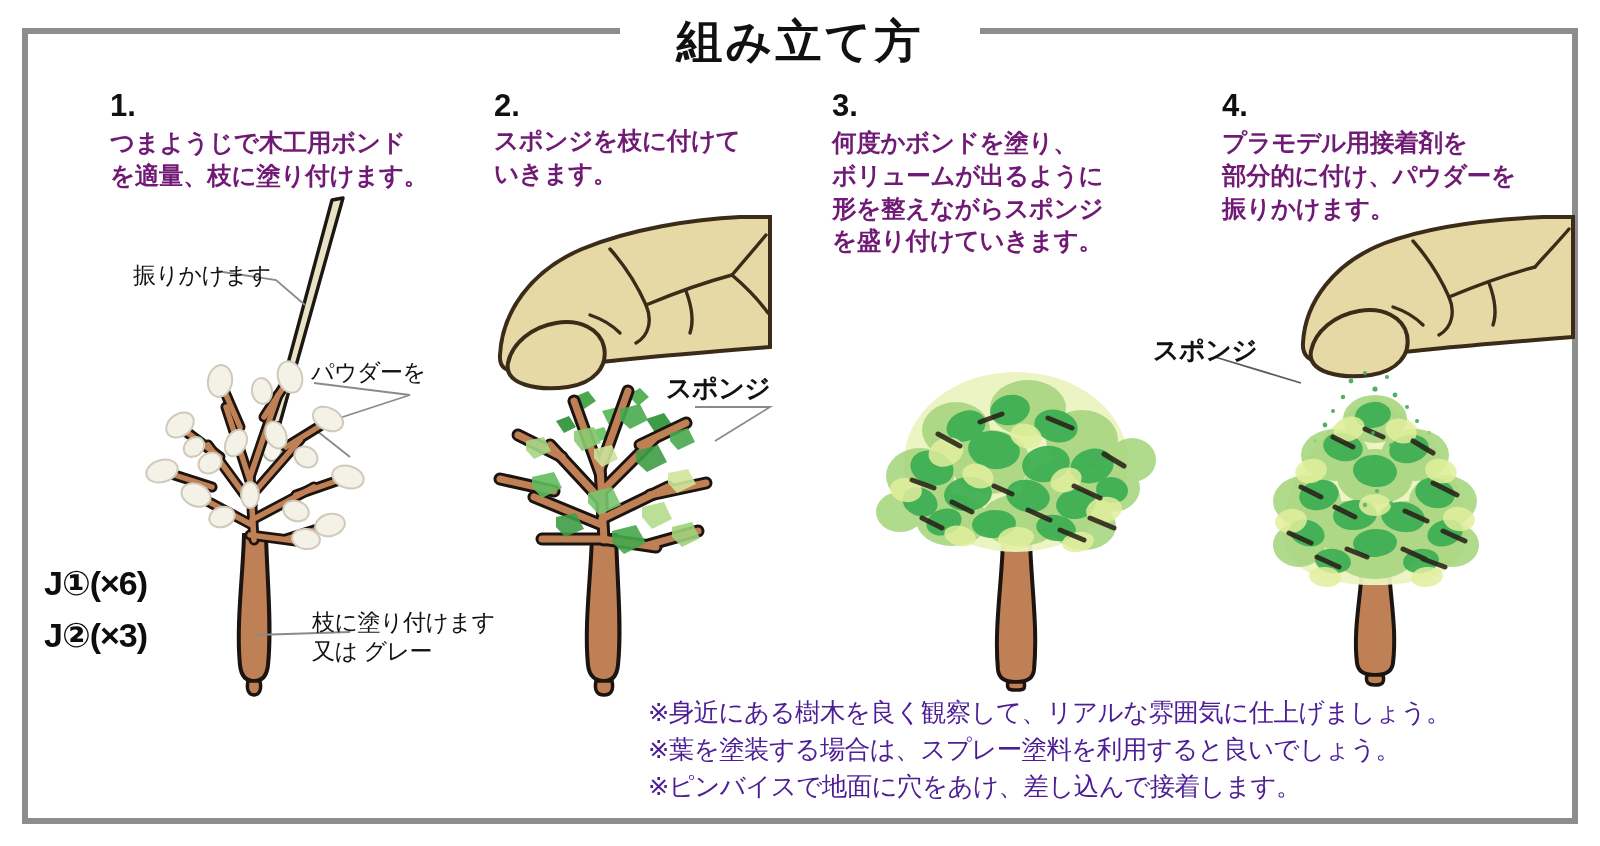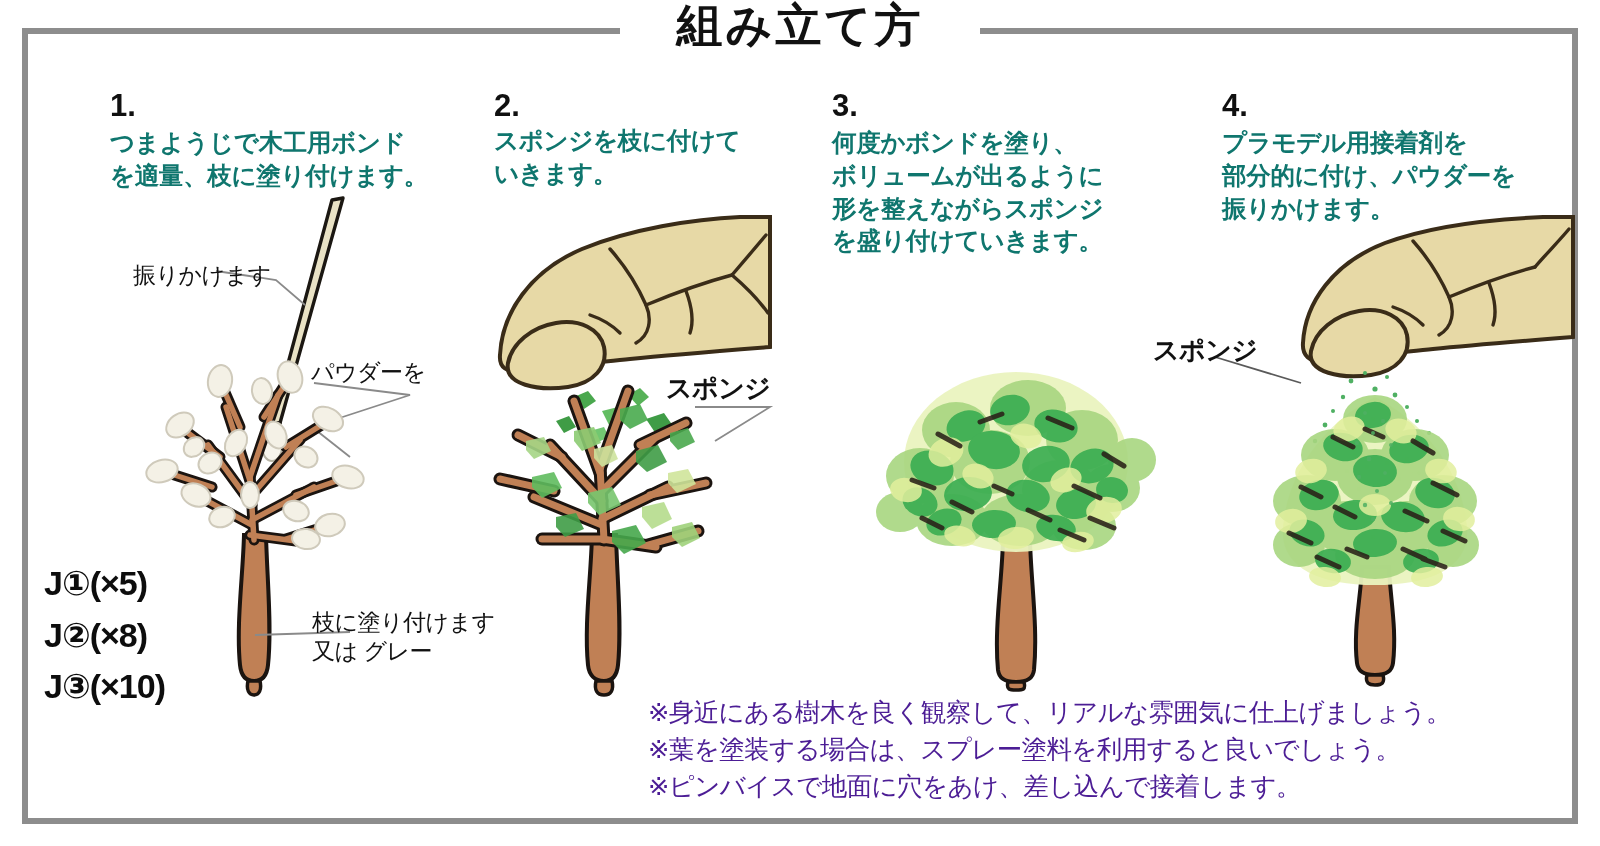--- a/index.html
+++ b/index.html
@@ -27,21 +27,21 @@
     position: absolute;
     left: 620px; top: 18px;
     width: 360px; height: 24px;
     background: #ffffff;
   }
   
   .title-wrap {
     position: absolute;
     left: 600px; top: 2px;
     width: 400px; height: 62px;
-    display: flex; align-items: flex-start; justify-content: center;
+    display: flex; align-items: flex-end; justify-content: center;
   }
   .title-text {
     font-size: 46px;
     font-weight: bold;
     letter-spacing: 3px;
     color: #111111;
     line-height: 1;
     white-space: nowrap;
   }
 
@@ -50,21 +50,21 @@
     position: absolute;
     font-size: 31px;
     font-weight: bold;
     color: #101010;
     letter-spacing: 0px;
   }
   .step-body {
     position: absolute;
     font-size: 24.5px;
     font-weight: bold;
-    color: #0f766e;
+    color: #701a75;
     line-height: 1.34;
     letter-spacing: -0.3px;
     white-space: pre-line;
   }
 
   .s1n { left: 110px; top: 88px; }
   .s1b { left: 110px; top: 127px; width: 360px; }
   .s2n { left: 494px; top: 88px; }
   .s2b { left: 494px; top: 125px; width: 300px; }
   .s3n { left: 832px; top: 88px; }
@@ -534,22 +534,21 @@
   </svg>
 
   <div class="callout lbl-toothpick">振りかけます</div>
   <div class="callout lbl-glue">パウダーを</div>
   <div class="callout bold lbl-sponge">スポンジ</div>
   <div class="callout lbl-powder">スポンジ</div>
   <div class="callout lbl-color">枝に塗り付けます
 又は グレー</div>
 
   <div class="parts">
-    <div>J①(×5)</div>
-    <div>J②(×8)</div>
-    <div>J③(×10)</div>
+    <div>J①(×6)</div>
+    <div>J②(×3)</div>
   </div>
 
   <div class="notes">※身近にある樹木を良く観察して、リアルな雰囲気に仕上げましょう。
 ※葉を塗装する場合は、スプレー塗料を利用すると良いでしょう。
 ※ピンバイスで地面に穴をあけ、差し込んで接着します。</div>
 
 </div>
 
 </body></html>

